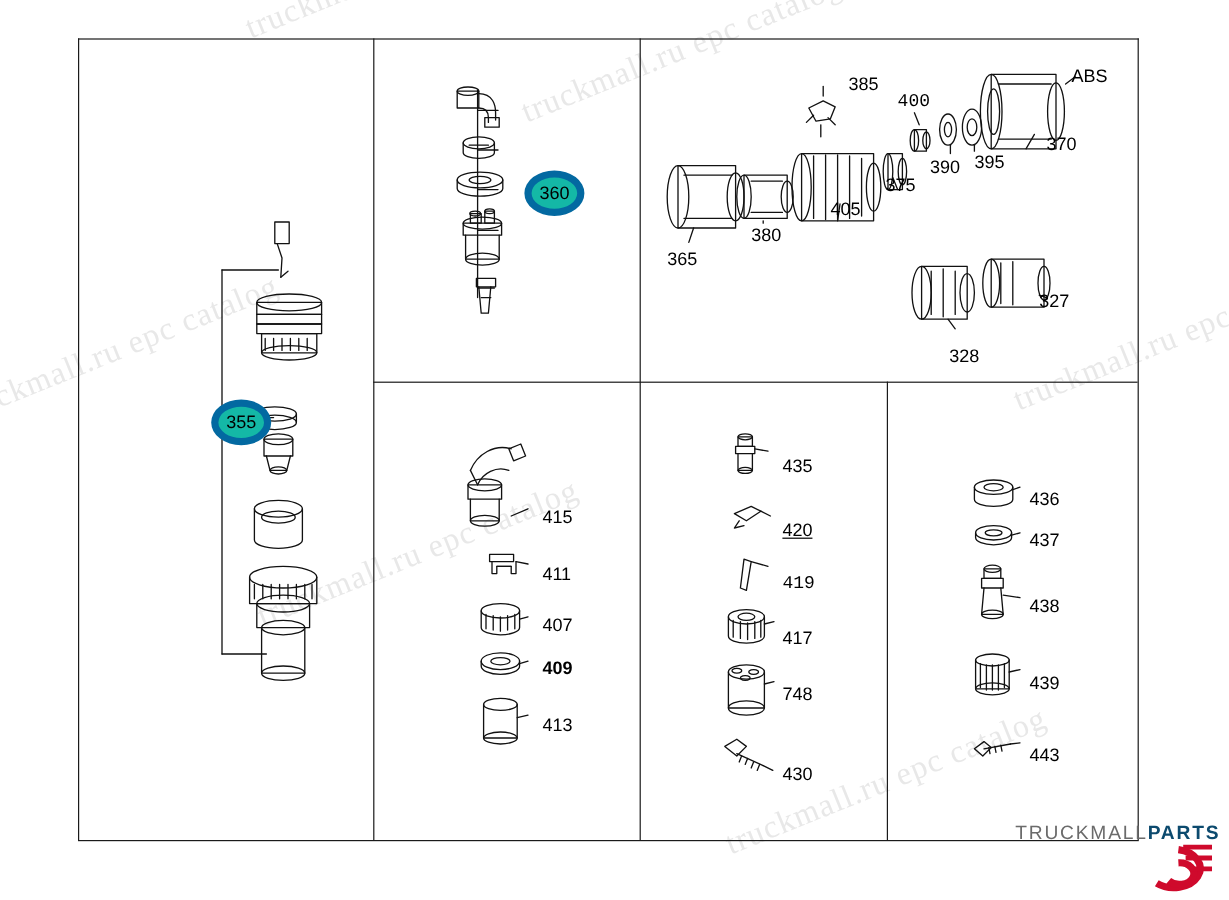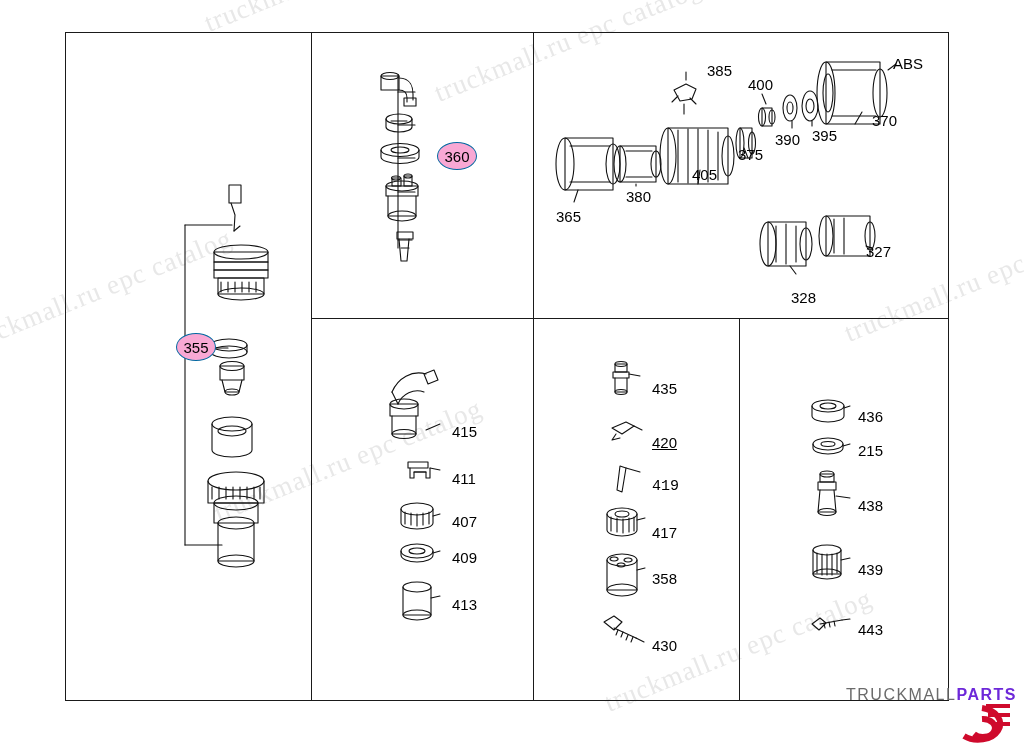--- a/index.html
+++ b/index.html
@@ -42,29 +42,29 @@
   
   .lbl {
     position: absolute;
     font-family: "Liberation Sans", sans-serif;
     font-size: 15px;
     color: #000;
     white-space: nowrap;
   }
   .circ-lbl {
     position: absolute;
-    border: 1px solid #0369a1;
+    border: 6px solid #0369a1;
     border-radius: 50%;
     width: 38px;
     height: 26px;
     display: flex;
     align-items: center;
     justify-content: center;
     font-size: 15px;
-    background: #f9a8d4;
+    background: #14b8a6;
   }
   svg.art {
     position: absolute;
     left: 0; top: 0;
     width: 1024px;
     height: 750px;
     pointer-events: none;
   }
   
   #logo {
@@ -76,21 +76,21 @@
   }
   #logo .logo-text {
     position: absolute;
     top: 2px;
     left: 0;
     font-size: 16px;
     letter-spacing: 1.5px;
     color: #6b6b6b;
     font-family: "Liberation Sans", sans-serif;
   }
-  #logo .logo-text b { color: #6d28d9; font-weight: bold; }
+  #logo .logo-text b { color: #0c4a6e; font-weight: bold; }
 </style>
 </head>
 <body>
 
 <div id="sheet">
 
   <div id="watermarks">
       <div class="wm rot" style="left: 200px; top: 10px;">truckmall.ru epc catalog</div>
       <div class="wm rot" style="left: 430px; top: 80px;">truckmall.ru epc catalog</div>
       <div class="wm rot" style="left: -40px; top: 330px;">truckmall.ru epc catalog</div>
@@ -336,44 +336,44 @@
       <path d="M820 624 l22 -4"></path>
       <path d="M824 623 l1 5 M829 622 l1 5 M834 621 l1 5"></path>
       <path d="M842 620 l8 -1"></path>
     </g>
   </svg>
 
   <div id="callouts">
       <div class="circ-lbl" style="left: 176px; top: 333px;">355</div>
       <div class="circ-lbl" style="left: 437px; top: 142px;">360</div>
       <div class="lbl" style="left: 672px; top: 62px; margin-left: 35px;">385</div>
-      <div class="lbl" style="left: 748px; top: 76px;">400</div>
+      <div class="lbl" style="left: 748px; top: 76px; font-family: Liberation Mono, monospace;">400</div>
       <div class="lbl" style="left: 893px; top: 55px;">ABS</div>
       <div class="lbl" style="left: 872px; top: 112px;">370</div>
       <div class="lbl" style="left: 812px; top: 127px;">395</div>
       <div class="lbl" style="left: 775px; top: 131px;">390</div>
       <div class="lbl" style="left: 738px; top: 146px;">375</div>
       <div class="lbl" style="left: 692px; top: 166px;">405</div>
       <div class="lbl" style="left: 626px; top: 188px;">380</div>
       <div class="lbl" style="left: 556px; top: 208px;">365</div>
       <div class="lbl" style="left: 866px; top: 243px;">327</div>
       <div class="lbl" style="left: 791px; top: 269px; margin-top: 20px;">328</div>
       <div class="lbl" style="left: 452px; top: 423px;">415</div>
       <div class="lbl" style="left: 452px; top: 470px;">411</div>
       <div class="lbl" style="left: 452px; top: 513px;">407</div>
-      <div class="lbl" style="left: 452px; top: 549px;">409</div>
+      <div class="lbl" style="left: 452px; top: 549px; font-weight: bold;">409</div>
       <div class="lbl" style="left: 452px; top: 596px;">413</div>
       <div class="lbl" style="left: 652px; top: 380px; text-align: right;">435</div>
       <div class="lbl" style="left: 652px; top: 434px; text-decoration: underline;">420</div>
       <div class="lbl" style="left: 652px; top: 478px; font-family: Liberation Mono, monospace;">419</div>
       <div class="lbl" style="left: 652px; top: 524px;">417</div>
-      <div class="lbl" style="left: 652px; top: 570px;">358</div>
+      <div class="lbl" style="left: 652px; top: 570px;">748</div>
       <div class="lbl" style="left: 652px; top: 637px;">430</div>
       <div class="lbl" style="left: 858px; top: 408px;">436</div>
-      <div class="lbl" style="left: 858px; top: 442px;">215</div>
+      <div class="lbl" style="left: 858px; top: 442px;">437</div>
       <div class="lbl" style="left: 858px; top: 497px;">438</div>
       <div class="lbl" style="left: 858px; top: 561px;">439</div>
       <div class="lbl" style="left: 858px; top: 621px;">443</div>
     </div>
 
   <div id="logo">
     <div class="logo-text">
       <span>TRUCKMALL</span><b>PARTS</b>
     </div>
     <svg width="170" height="62" viewBox="0 0 170 62">

